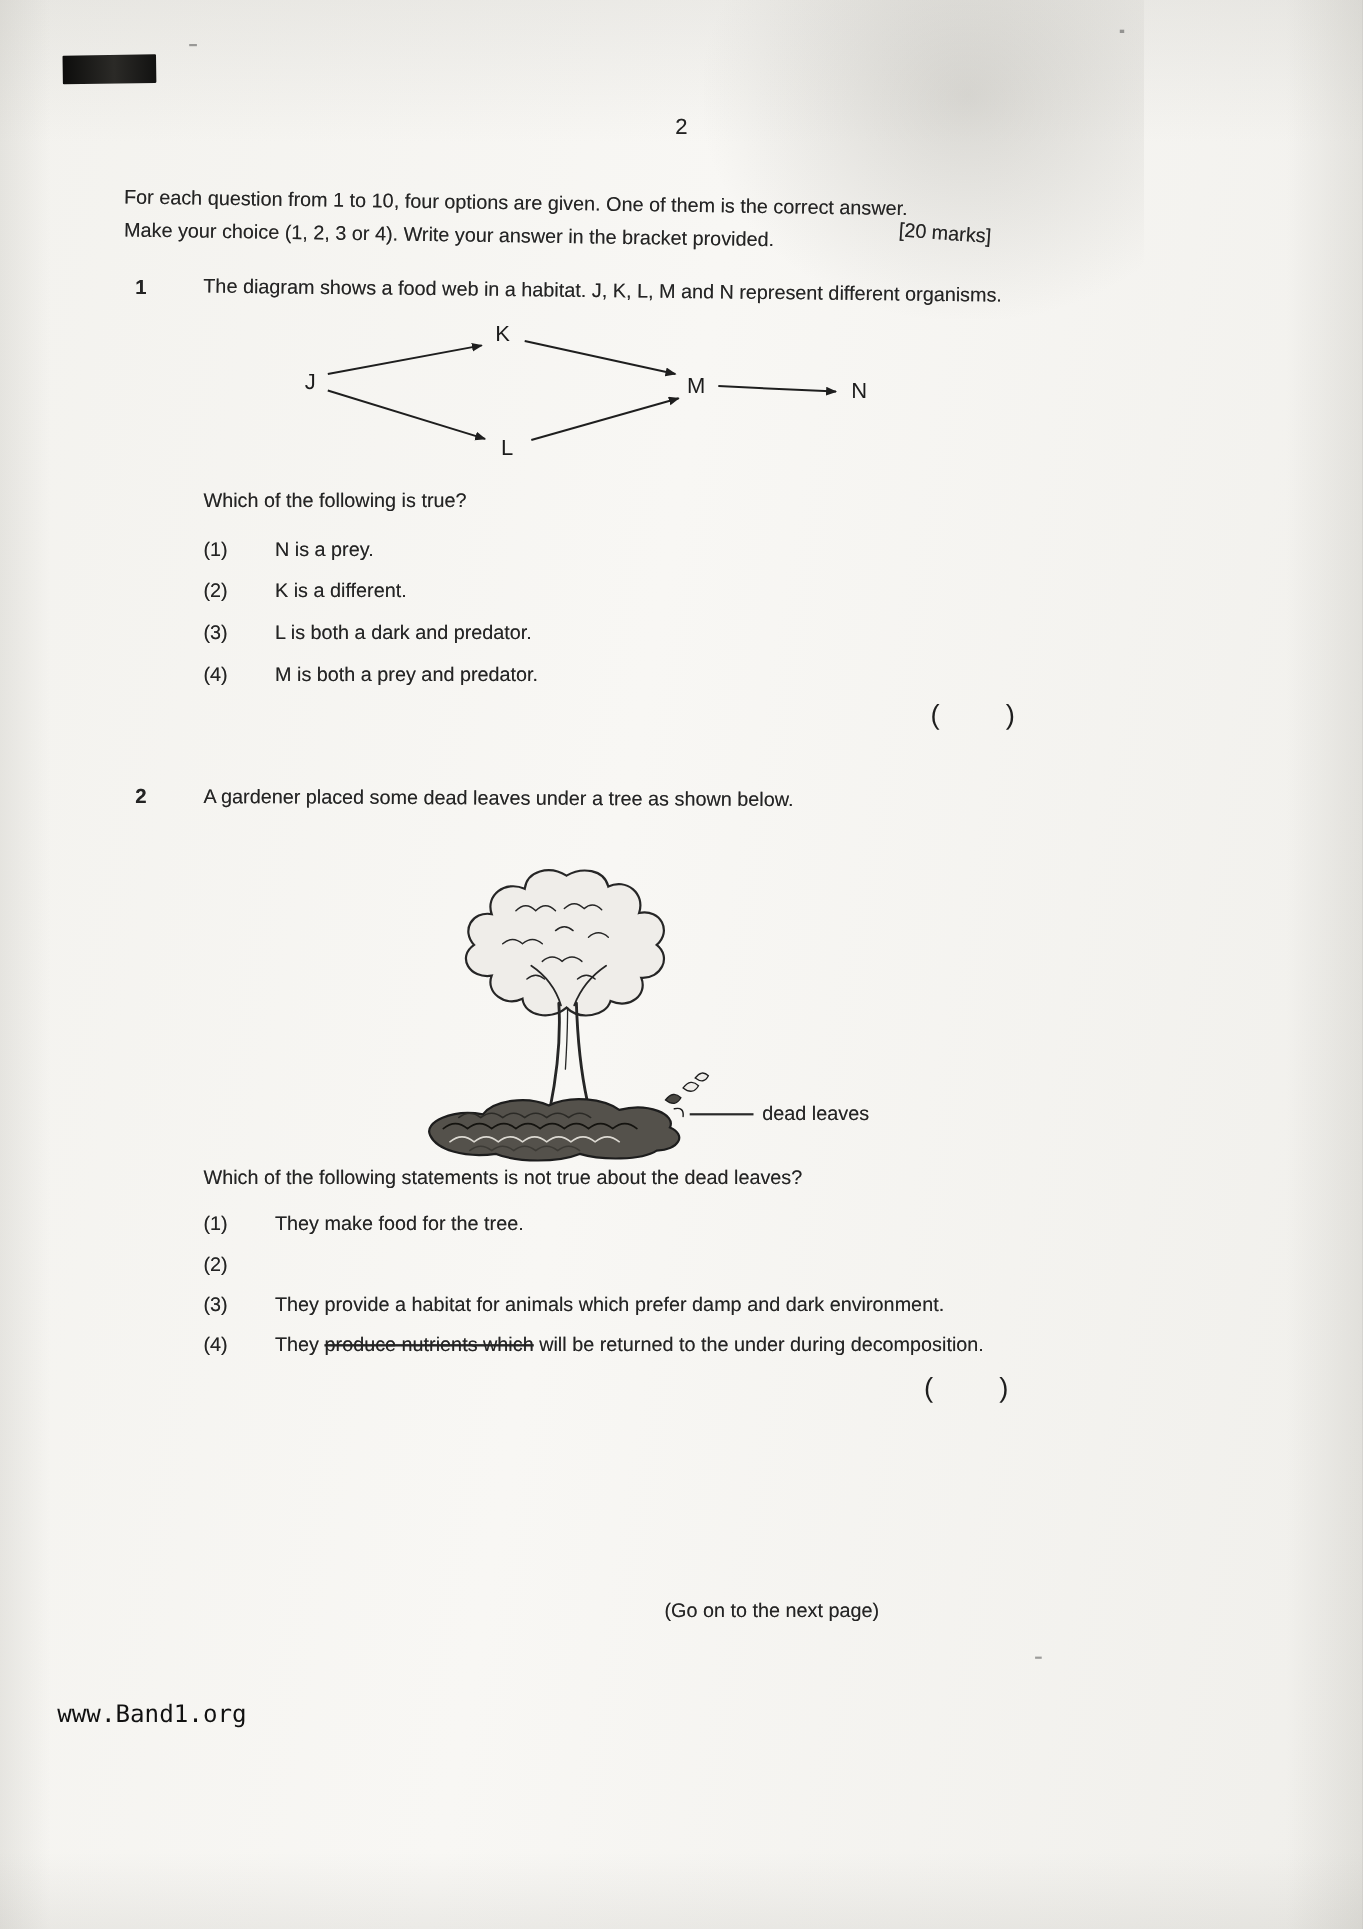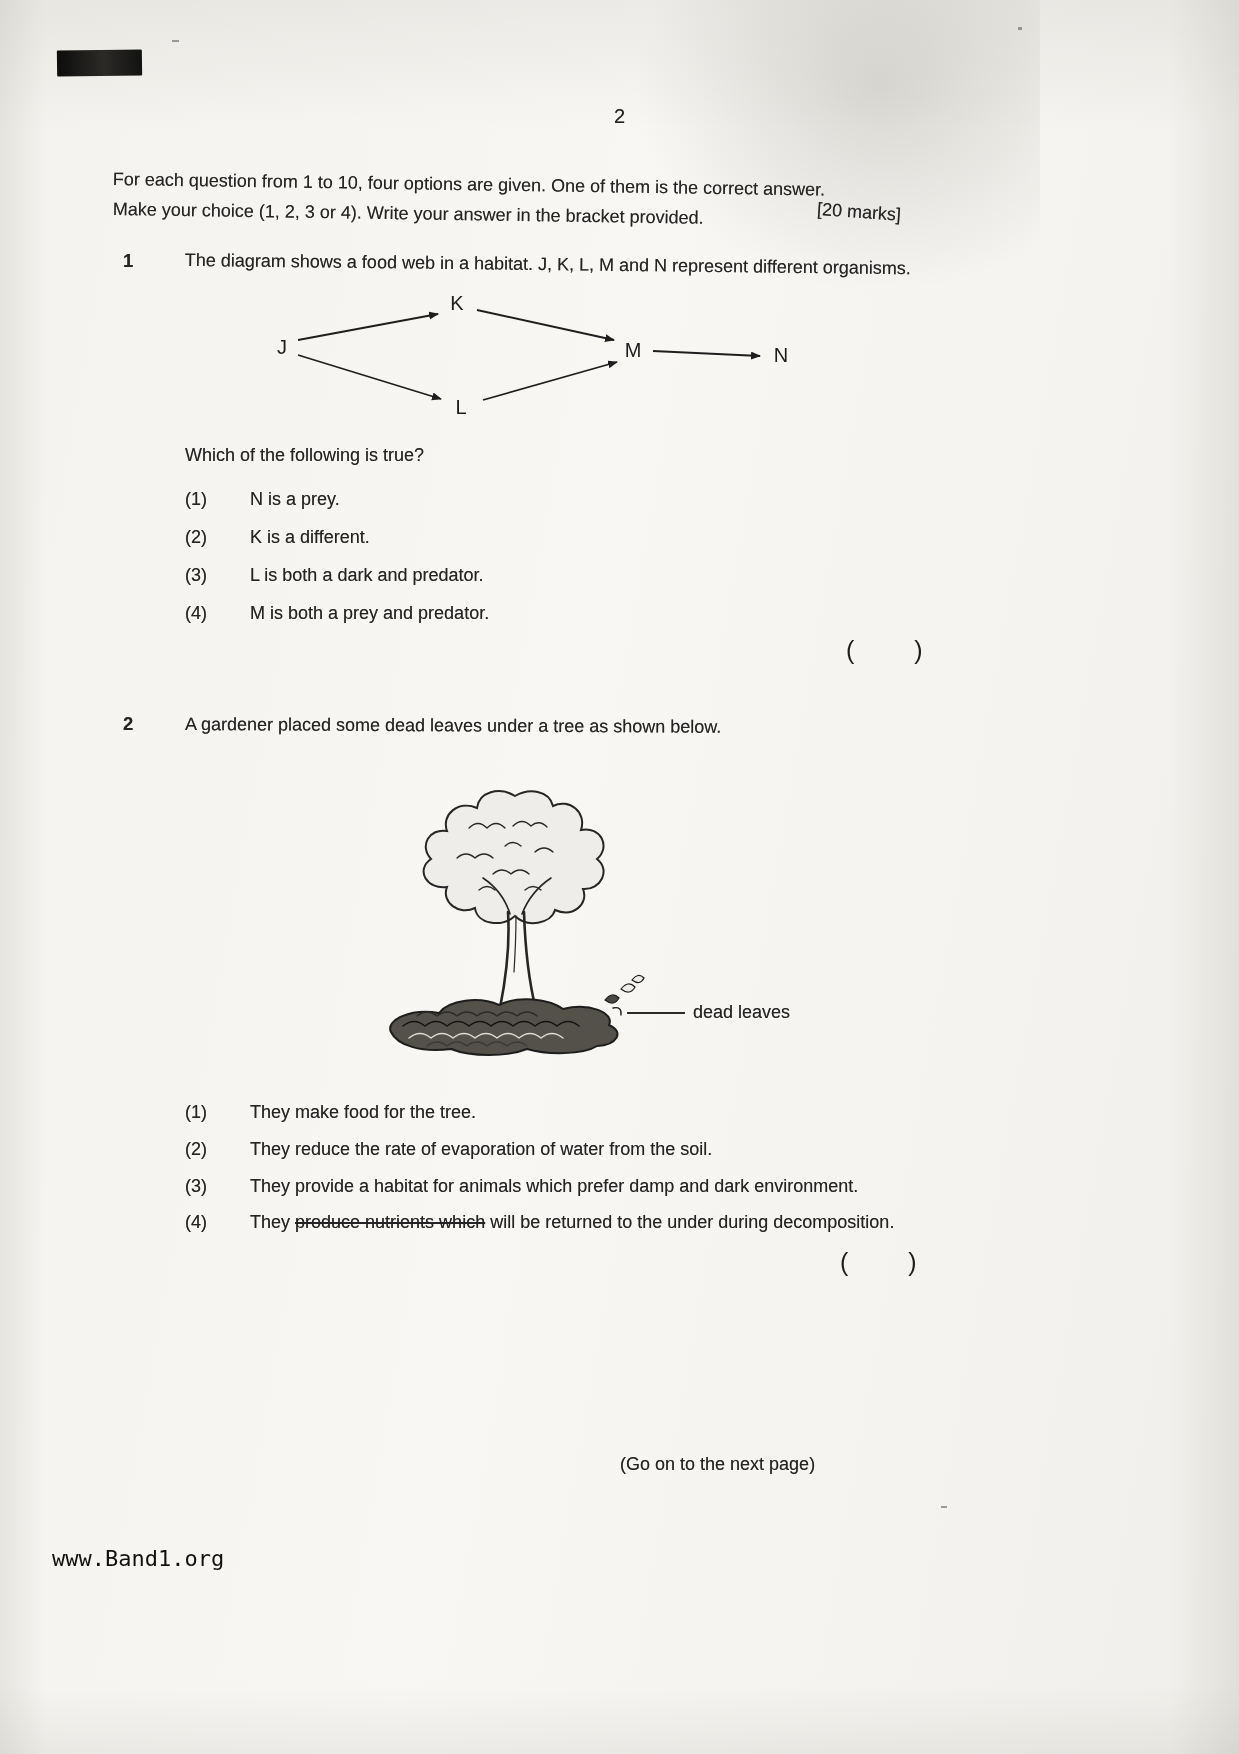--- a/index.html
+++ b/index.html
@@ -135,40 +135,40 @@
         <path d="M238 214 q7 -9 14 -2 q-5 9 -14 2 Z" fill="#4a4843" stroke="#1d1d1d" stroke-width="1.2"></path>
         <path d="M254 203 q7 -9 14 -2 q-5 9 -14 2 Z" fill="#efede9" stroke="#1d1d1d" stroke-width="1.2"></path>
         <path d="M265 194 q6 -8 12 -2 q-4 8 -12 2 Z" fill="#efede9" stroke="#1d1d1d" stroke-width="1.2"></path>
         <path d="M246 222 q9 -2 8 7" fill="none" stroke="#1d1d1d" stroke-width="1.3"></path>
       </g>
     </svg>
     <div class="figlabel-line" style="left:260px; top:226px; width:58px;"></div>
     <span class="txt" style="position:absolute; left:326px; top:214px;">dead leaves</span>
   </div>
 
+  <div class="abs txt" style="left:185px; top:1058px;">Which of the following statements is not true about the dead leaves?</div>
 
   <div class="abs txt orow" style="left:185px; top:1100px;">
     <span class="onum">(1)</span>
     <span class="otext">They make food for the tree.</span>
   </div>
   <div class="abs txt orow" style="left:185px; top:1137px;">
     <span class="onum">(2)</span>
-    <span class="otext">They reduce the rate of evaporation of water from the soil.</span>
   </div>
   <div class="abs txt orow" style="left:185px; top:1174px;">
     <span class="onum">(3)</span>
     <span class="otext">They provide a habitat for animals which prefer damp and dark environment.</span>
   </div>
   <div class="abs txt orow" style="left:185px; top:1210px;">
     <span class="onum">(4)</span>
     <span class="otext"><span>They </span><span class="struck">produce nutrients which</span><span> will be returned to the under during decomposition.</span></span>
   </div>
 
   <div class="abs bracket" style="left:840px; top:1248px;">
     <span>(</span>
       <span class="bgap"></span>
       <span>)</span>
   </div>
 
-  <div class="abs txt" style="left:620px; top:1452px;">(Go on to the next page)</div>
+  <div class="abs txt" style="left:604px; top:1452px;">(Go on to the next page)</div>
   <div class="abs site" style="left:52px; top:1546px;">www.Band1.org</div>
 
 </div>
 
 </body></html>

